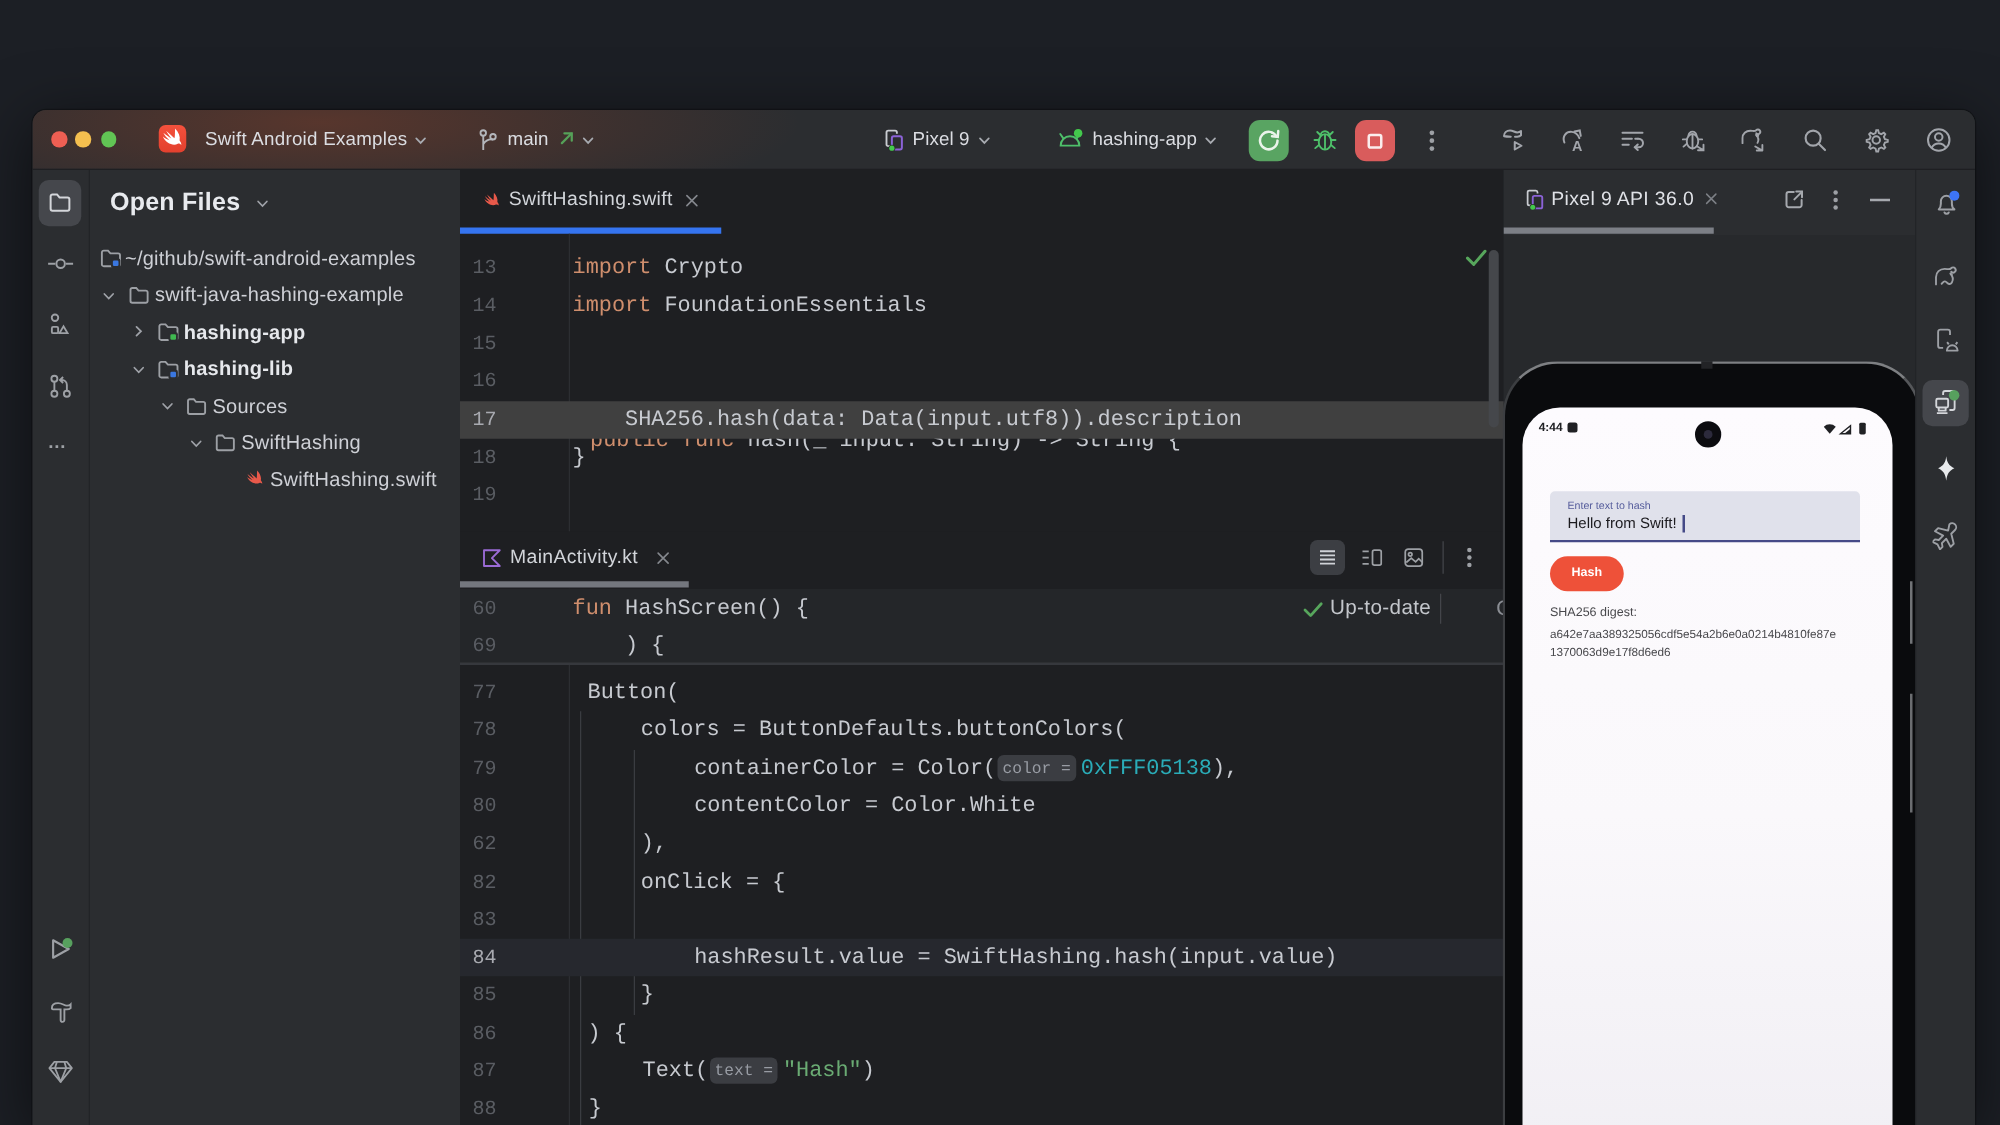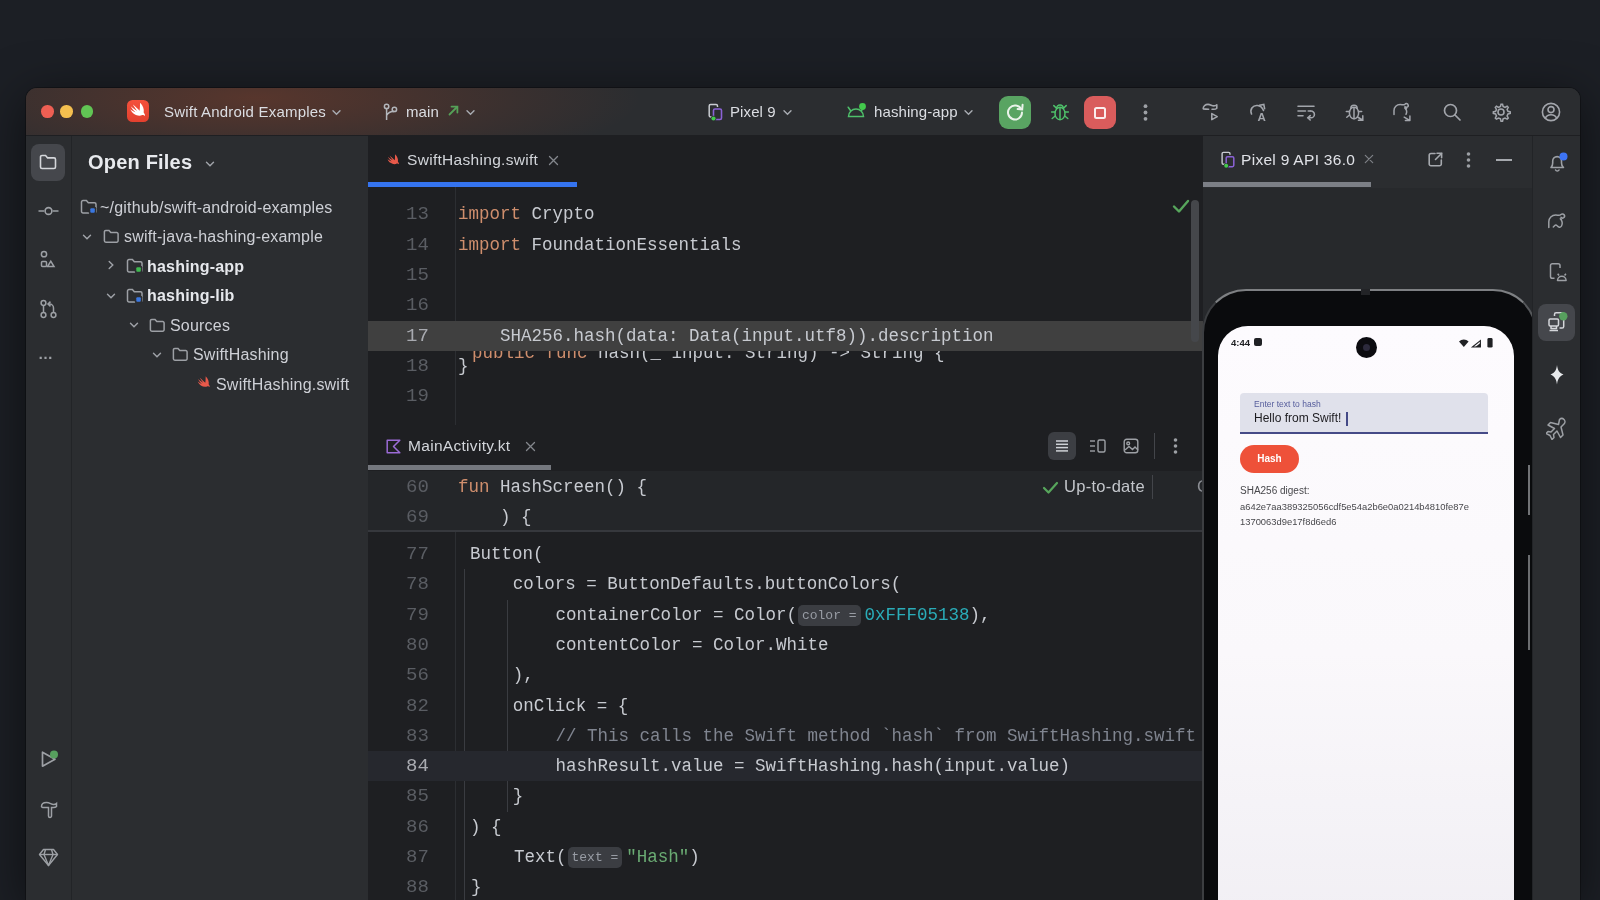--- a/index.html
+++ b/index.html
@@ -19,21 +19,21 @@
   .runbtn { position:absolute; top:8px; width:32px; height:33px; border-radius:9px; }
   
   .lstrip { position:absolute; left:0; top:48px; width:46px; height:764px; background:#2b2d30; border-right:1px solid #222427; }
   
   .proj { position:absolute; left:46px; top:48px; width:296px; height:764px; background:#2b2d30; color:#ced0d6; font-size:16px; letter-spacing:.2px; }
   .trow { position:absolute; height:29.5px; line-height:29.5px; white-space:nowrap; }
   
   .ed { position:absolute; left:342px; top:48px; width:835px; height:764px; background:#1e1f22;
         font-family:"Liberation Mono", monospace; }
   .ln { position:absolute; height:30.3px; line-height:30.3px; font-size:17.5px; color:#c7cad0; white-space:pre; }
-  .gut { position:absolute; left:10px; width:40px; font-size:19px; color:#5a5d63;margin-left:28px; }
+  .gut { position:absolute; left:10px; width:40px; font-size:16px; color:#5a5d63; }
   .key { color:#CF8E6D; }
   .num17 { color:#2AACB8; }
   .str { color:#6AAB73; }
   .cmt { color:#808590; }
   .hint { display:inline-block; background:#3b3d42; border-radius:5px; color:#989ca4; font-size:13px;
           padding:0 4px; margin:0 4px 4px 1px; height:21px; line-height:21px; vertical-align:1px; }
   .guide { position:absolute; width:1px; background:#3a3c41; }
   .tabtext { color:#d2d5da; font-size:15.5px; letter-spacing:.3px; }
   
   .rpanel { position:absolute; left:1177px; top:48px; width:329px; height:764px; background:#27292c; }
@@ -371,23 +371,23 @@
       <div class="abs" style="left:784px; top:4px; width:1px; height:24px; background:#43454a;"></div>
       <span class="abs" style="left:798px; top:0; height:31px; line-height:31px; color:#8b8e94; font-size:17px; font-weight:400; letter-spacing:.5px; font-family:'Liberation Sans',sans-serif;margin-left:31px;">OFF</span>
     </div>
 
     <div class="guide" style="left:96px; top:433px; height:331px;"></div>
     <div class="guide" style="left:138.7px; top:463.6px; height:212px;"></div>
     <div class="ln" style="top:403px; width:746px;"><span class="gut">77</span><span class="abs" style="left:102px;">Button(</span></div>
     <div class="ln" style="top:433.3px; width:835px;"><span class="gut">78</span><span class="abs" style="left:144.7px;">colors = ButtonDefaults.buttonColors(</span></div>
     <div class="ln" style="top:463.6px; width:835px;"><span class="gut">79</span><span class="abs" style="left:187.4px;">containerColor = Color(<span class="hint">color =</span><span class="num17">0xFFF05138</span>),</span></div>
     <div class="ln" style="top:493.9px; width:835px;"><span class="gut">80</span><span class="abs" style="left:187.4px;">contentColor = Color.White</span></div>
-    <div class="ln" style="top:524.2px; width:835px;"><span class="gut">56</span><span class="abs" style="left:144.7px;">),</span></div>
+    <div class="ln" style="top:524.2px; width:835px;"><span class="gut">62</span><span class="abs" style="left:144.7px;">),</span></div>
     <div class="ln" style="top:554.5px; width:835px;"><span class="gut">82</span><span class="abs" style="left:144.7px;">onClick = {</span></div>
-    <div class="ln" style="top:584.8px; width:835px;"><span class="gut">83</span><span class="abs cmt" style="left:187.4px;">// This calls the Swift method `hash` from SwiftHashing.swift</span></div>
+    <div class="ln" style="top:584.8px; width:835px;"><span class="gut">83</span></div>
     <div class="ln" style="top:615.1px; width:835px; background:#26282e;"><span class="gut" style="color:#a8aab0;">84</span><span class="abs" style="left:187.4px;">hashResult.value = SwiftHashing.hash(input.value)</span></div>
     <div class="ln" style="top:645.4px; width:835px;"><span class="gut">85</span><span class="abs" style="left:144.7px;">}</span></div>
     <div class="ln" style="top:675.7px; width:835px;"><span class="gut">86</span><span class="abs" style="left:102px;">) {</span></div>
     <div class="ln" style="top:706px; width:835px;"><span class="gut">87</span><span class="abs" style="left:146px;">Text(<span class="hint">text =</span><span class="str">"Hash"</span>)</span></div>
     <div class="ln" style="top:736.3px; width:835px;"><span class="gut">88</span><span class="abs" style="left:103px;">}</span></div>
   </div>
 
   <div class="rpanel" id="rpanel">
 
     <div class="abs" style="left:0; top:0; width:329px; height:52px; background:#2b2d30;">

